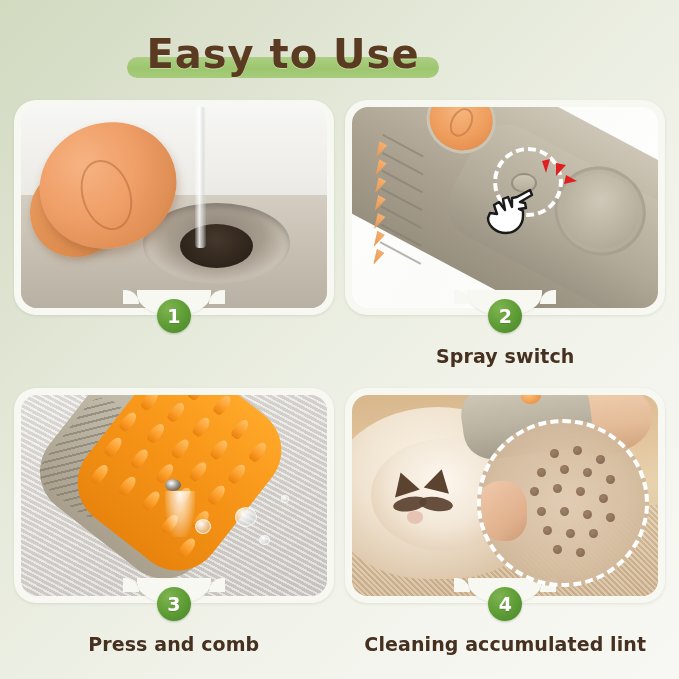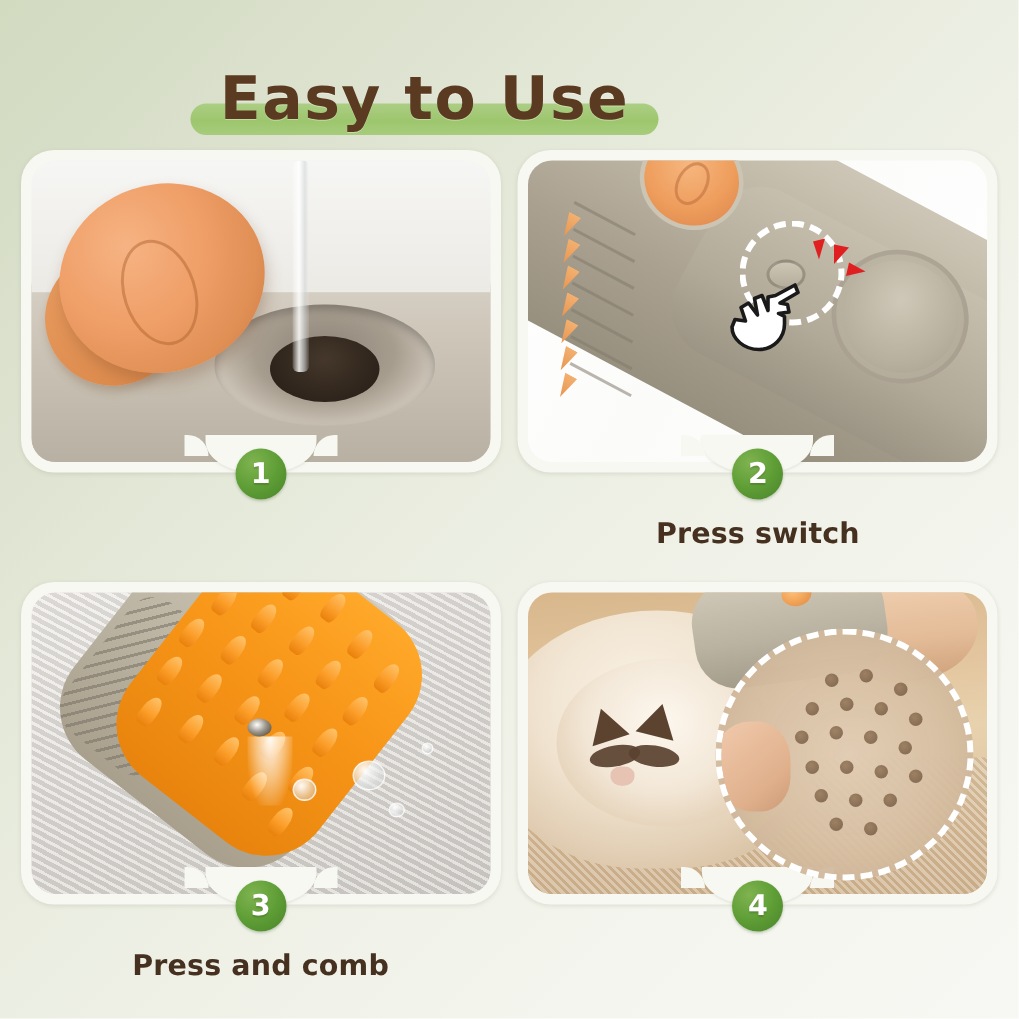--- a/index.html
+++ b/index.html
@@ -19,21 +19,21 @@
         #e6eadb 38%,
         #eff1e7 58%,
         #f4f5ee 78%,
         #f7f8f3 100%);
     position: relative;
   }
 
   
   .title-wrap {
     position: absolute;
-    top: 30px;
+    top: 18px;
     left: 0;
     width: 566px;
     height: 72px;
     display: flex;
     align-items: center;
     justify-content: center;
   }
   .title-highlight {
     position: absolute;
     left: 50%;
@@ -448,21 +448,21 @@
         </svg>
         <svg class="cursor" viewBox="0 0 52 54">
           <path d="M33,10 L46,3 L48,8 L36,15 L41,16 L42,21 L35,22 L39,24 L39,29
                    C39,38 32,46 22,46 C12,46 4,39 4,31 L6,26 L13,27 L10,18
                    L15,15 L21,23 L19,12 L24,10 L28,20 L28,11 Z" fill="#ffffff" stroke="#1a1a1a" stroke-width="2.4" stroke-linejoin="round"></path>
         </svg>
       </div>
       <div class="notch"></div>
       <div class="badge">2</div>
     </div>
-    <div class="caption">Press switch</div>
+    <div class="caption">Spray switch</div>
   </div>
 
   <div class="step">
     <div class="card">
       <div class="photo p3">
         <div class="fur"></div>
         <div class="brushbody"></div>
         <div class="combridge"></div>
         <div class="bristlepad">
 
@@ -540,15 +540,16 @@
           <div class="lintdot" style="left:38%; top:64%;"></div>
           <div class="lintdot" style="left:52%; top:66%;"></div>
           <div class="lintdot" style="left:66%; top:66%;"></div>
           <div class="lintdot" style="left:44%; top:76%;"></div>
           <div class="lintdot" style="left:58%; top:78%;"></div>
         </div>
       </div>
       <div class="notch"></div>
       <div class="badge">4</div>
     </div>
+    <div class="caption">Cleaning accumulated lint</div>
   </div>
 
 </div>
 
 </body></html>

